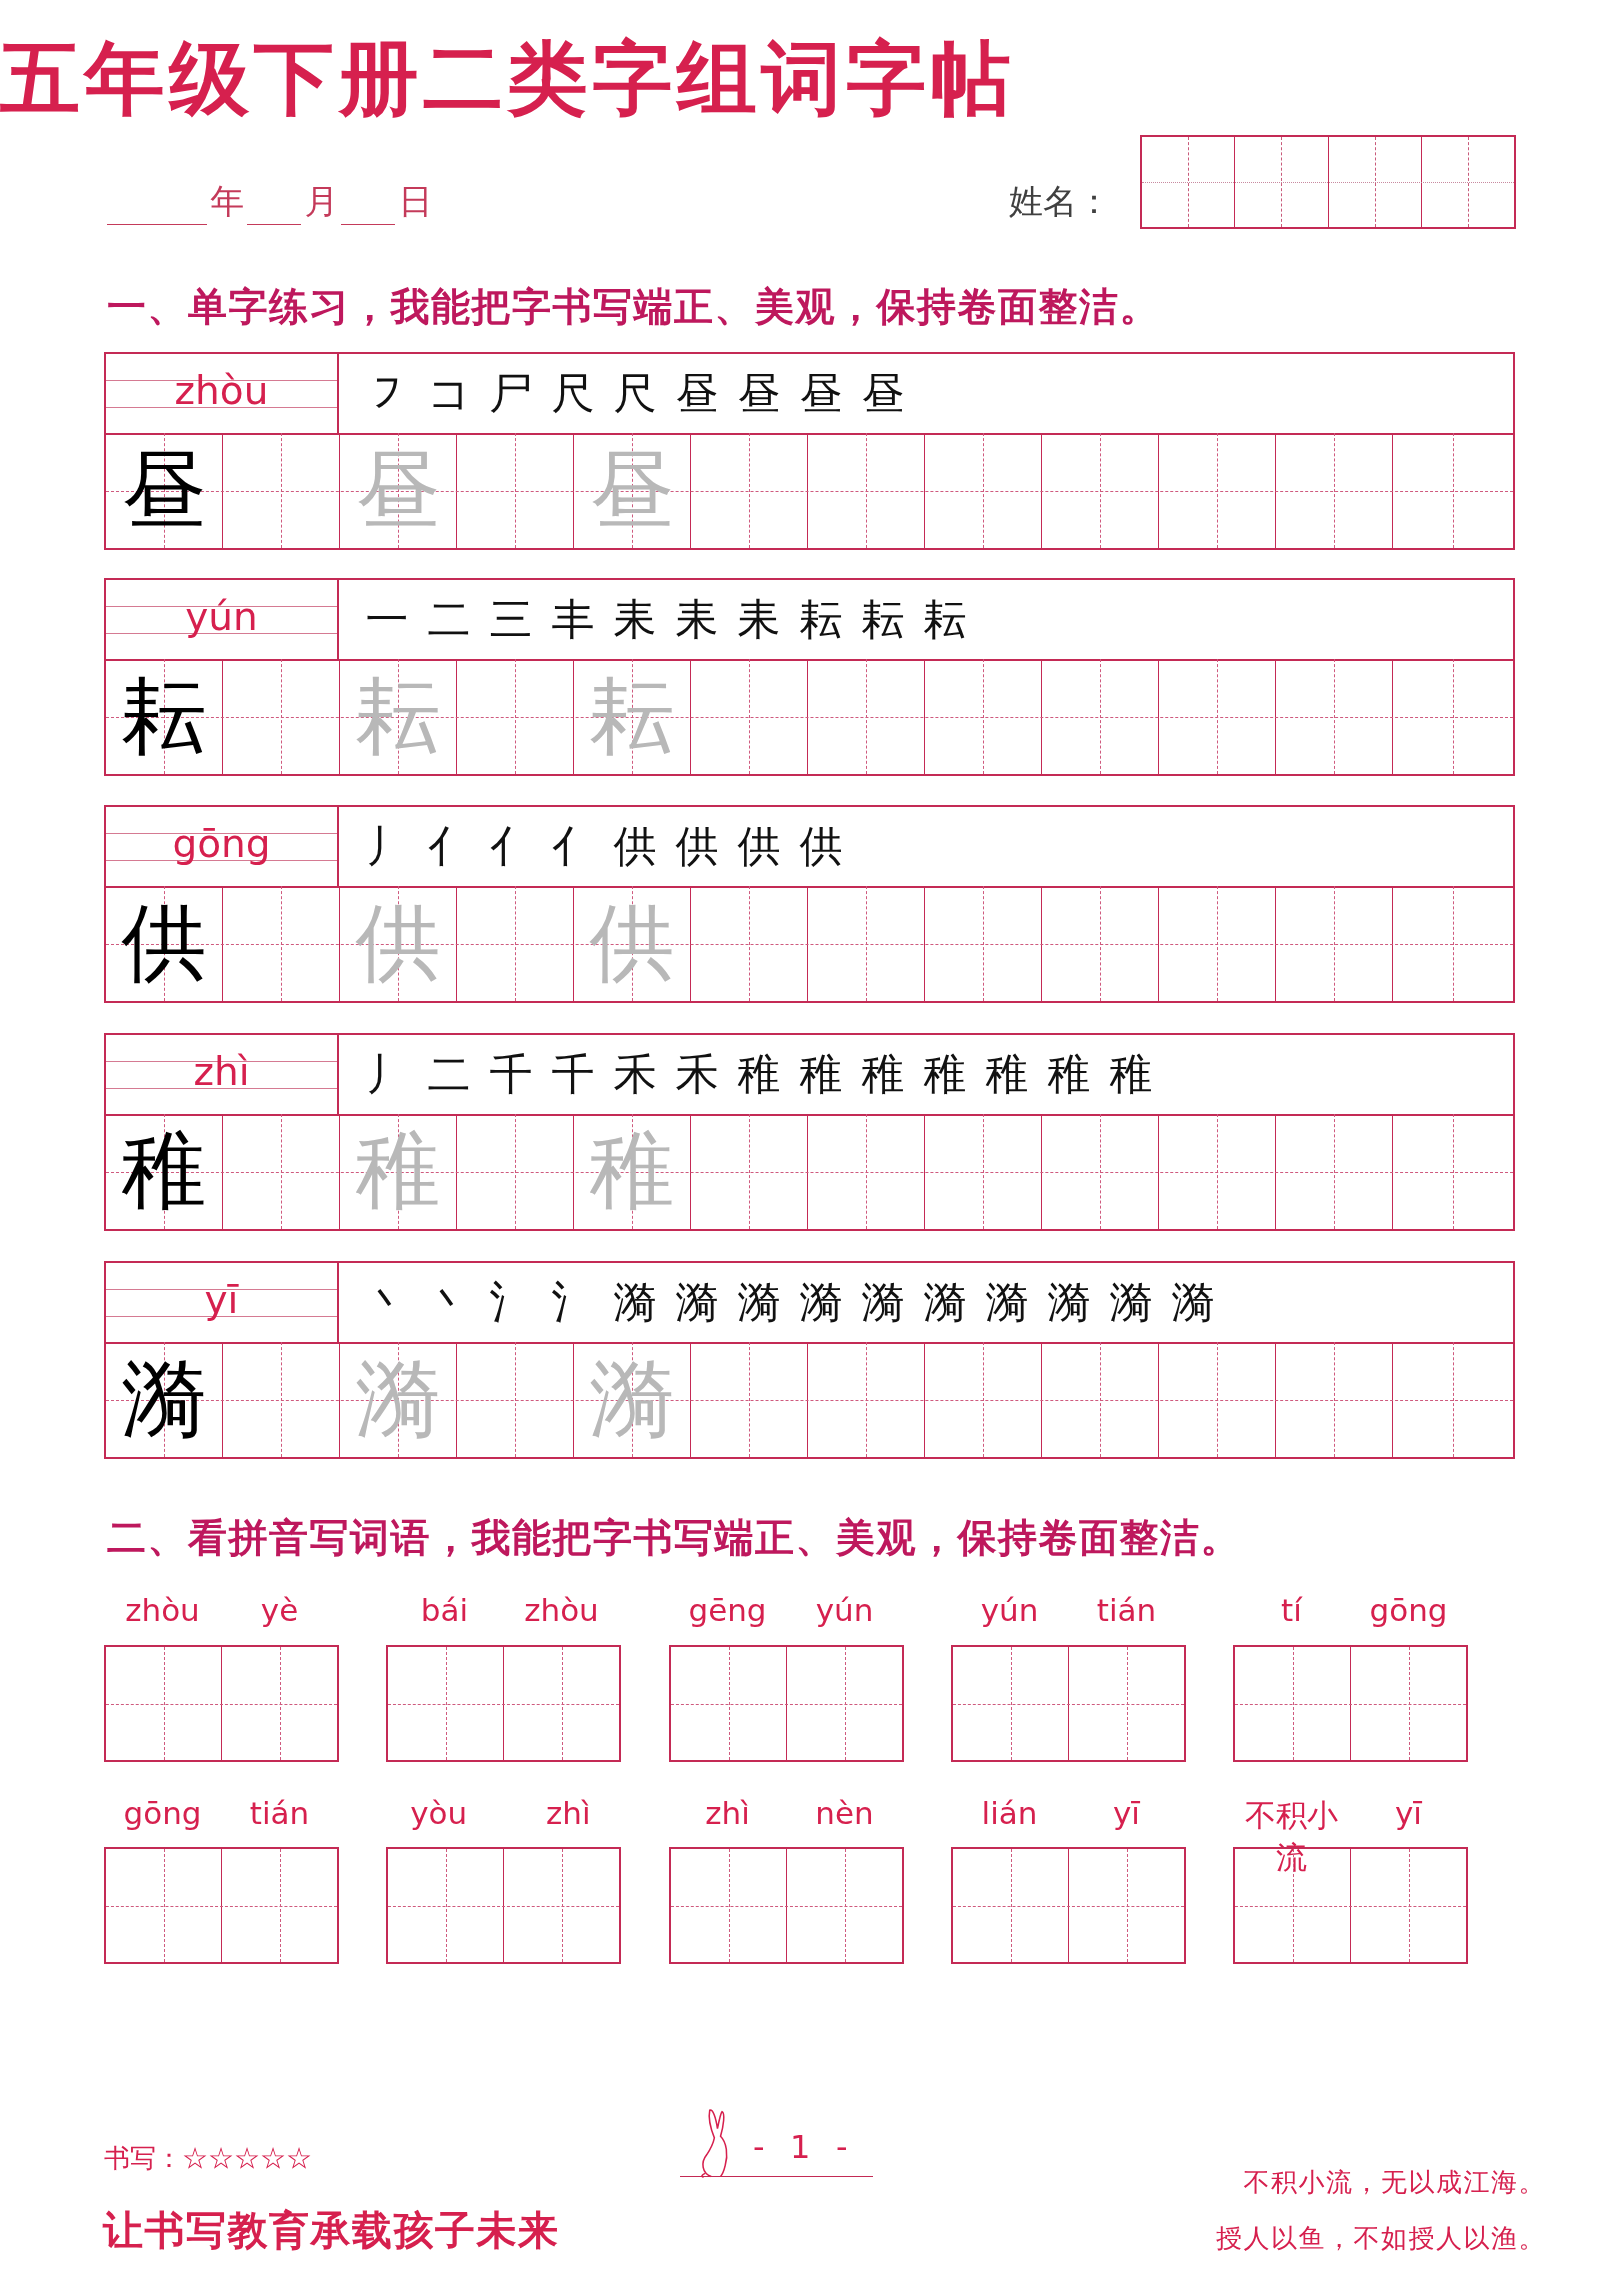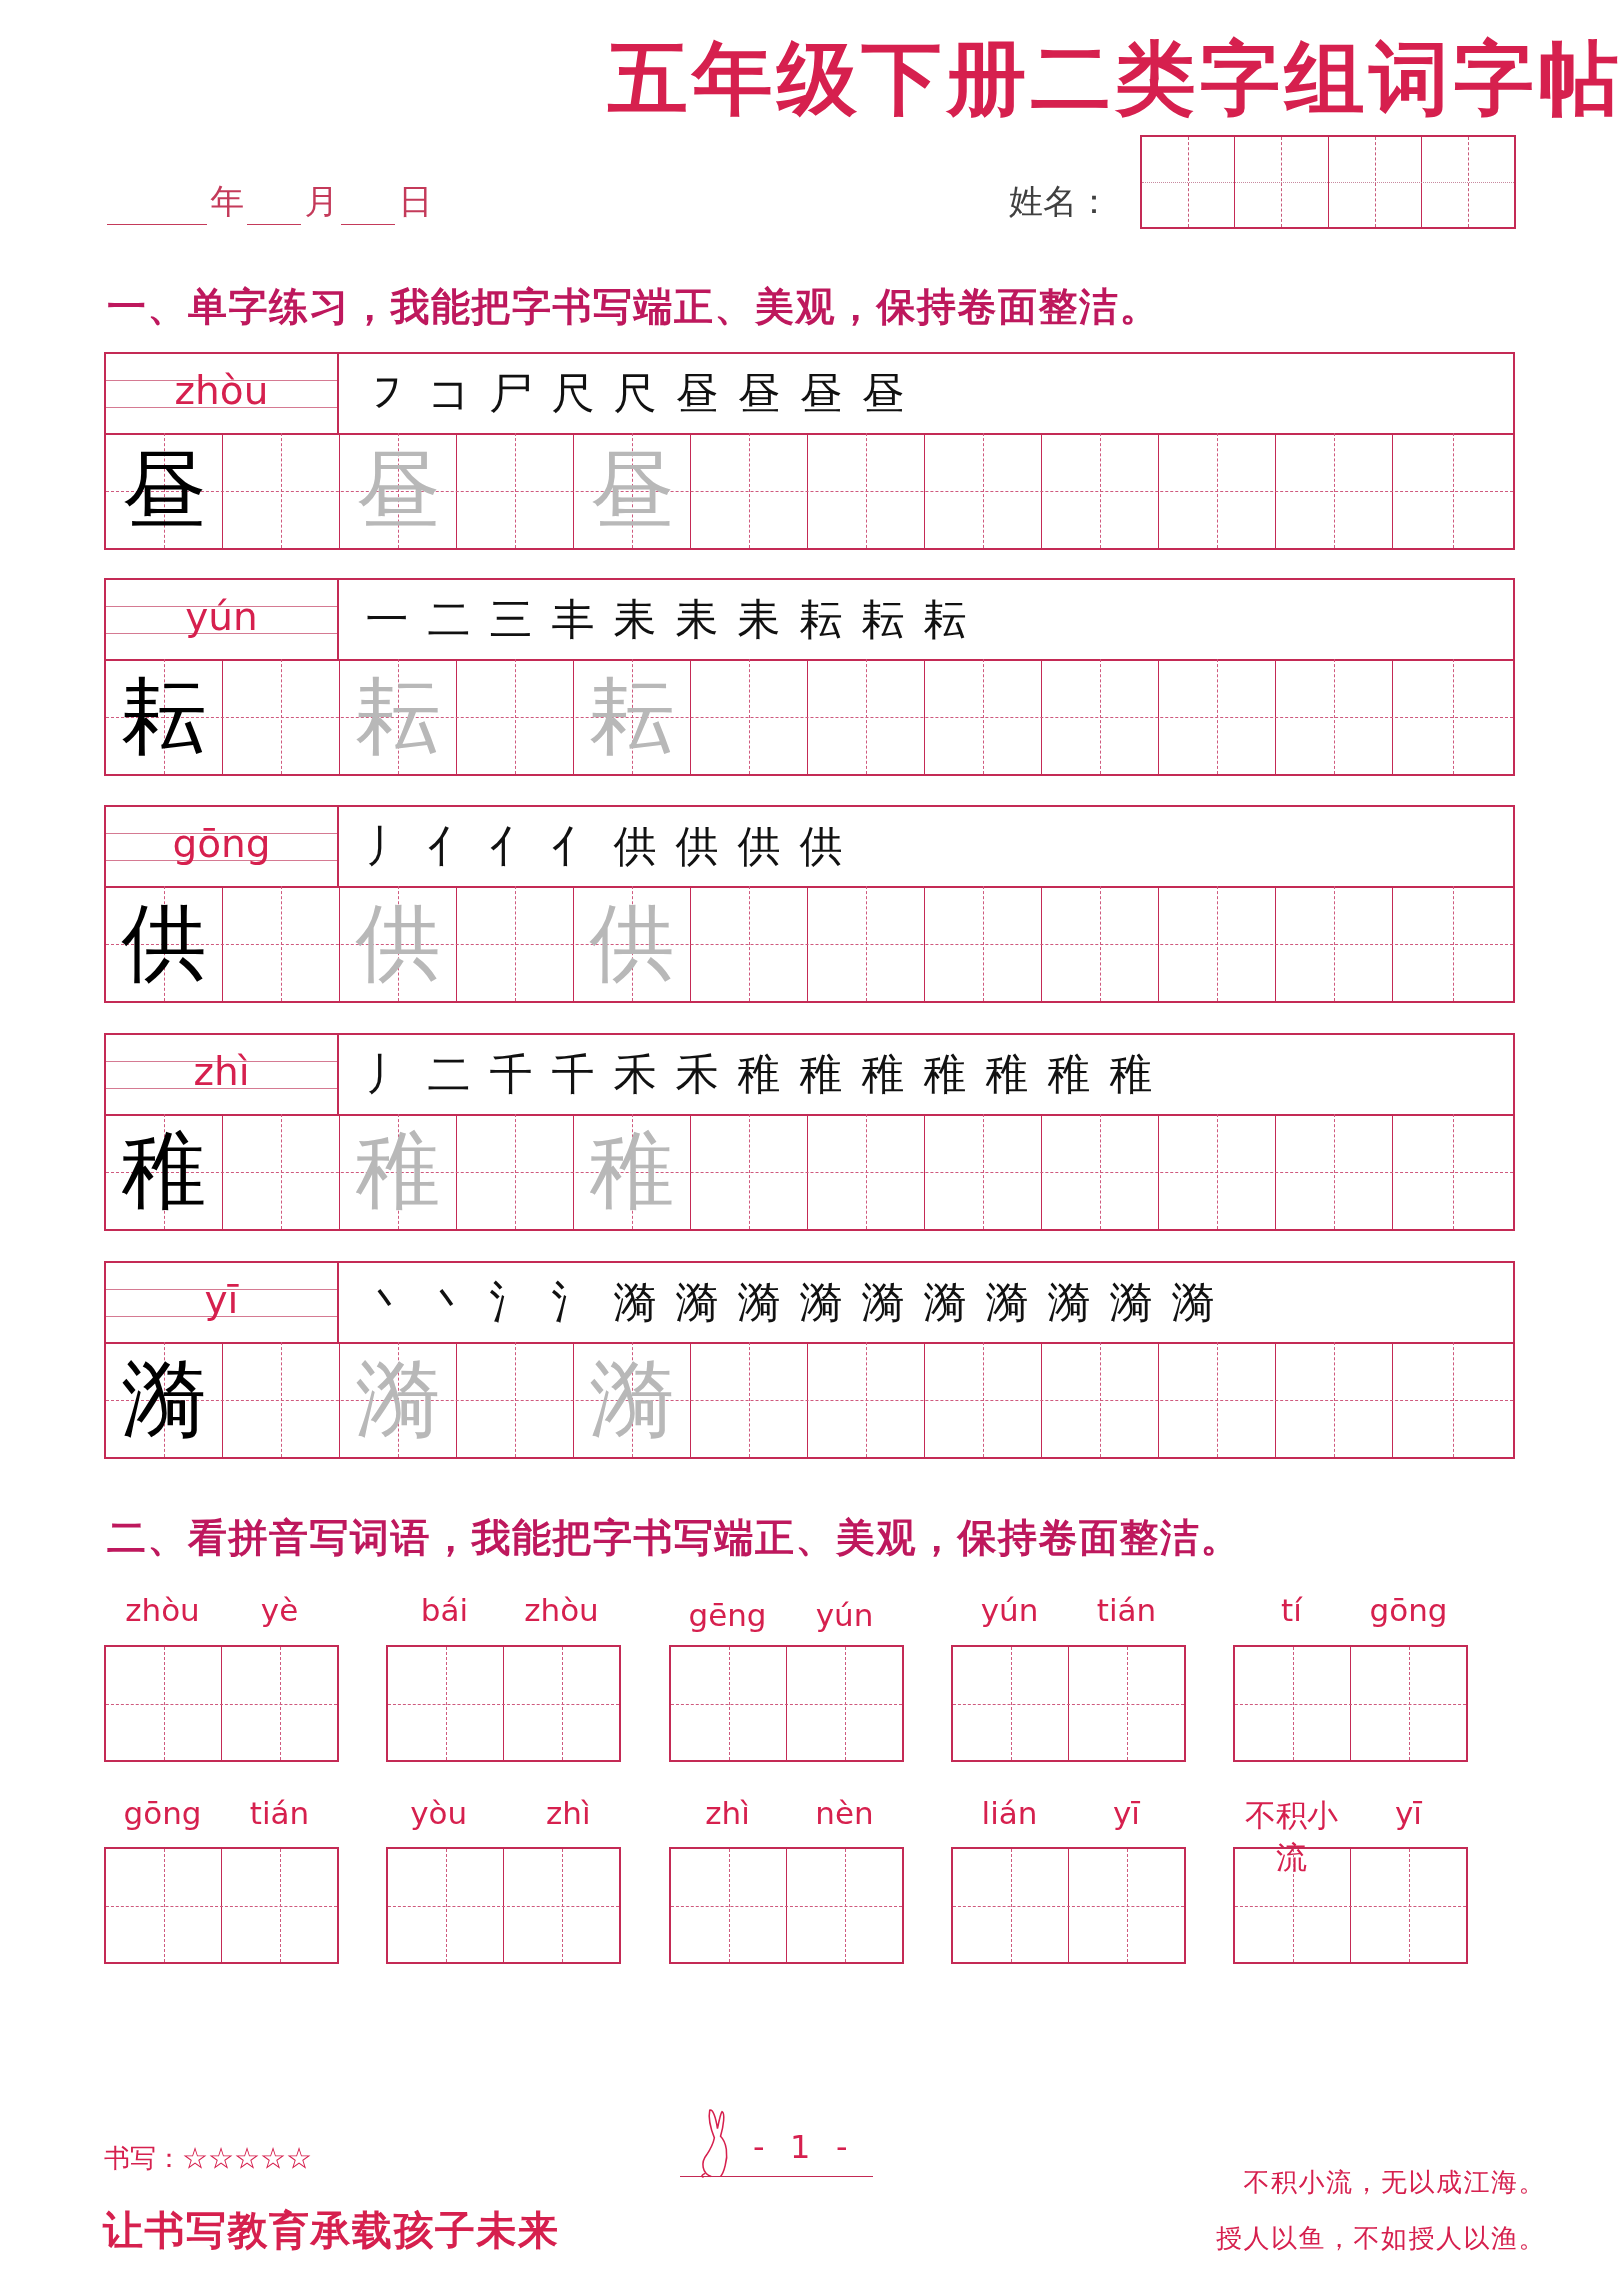--- a/index.html
+++ b/index.html
@@ -1,18 +1,18 @@
 <!DOCTYPE html>
 <html style="font-size:12.4px"><head>
 <meta charset="utf-8">
 <style>
   html,body{margin:0;padding:0;background:#fff;}
   body{width:1623px;height:2295px;position:relative;overflow:hidden;font-family:"DejaVu Sans","Liberation Sans",sans-serif;color:#d6204e;}
   .abs{position:absolute;}
-  .title{left:0;width:1623px;top:29px;text-align:right;font-size:80px;font-weight:bold;letter-spacing:4.6px;color:#d6204e;line-height:100px;}
+  .title{left:0;width:1623px;top:29px;text-align:left;font-size:80px;font-weight:bold;letter-spacing:4.6px;color:#d6204e;line-height:100px;}
   .dateline{left:104px;top:179px;font-size:34px;color:#c43a5a;display:flex;align-items:flex-end;}
   .blank{display:inline-block;border-bottom:1.5px solid #c43a5a;height:34px;margin:0 3.1px;}
   .namelabel{left:1009px;top:179px;font-size:34px;color:#404040;}
   .namebox{left:1140px;top:135px;width:376px;height:94px;border:2.3px solid #c42a55;box-sizing:border-box;display:flex;}
   .namecell{flex:1;border-right:1.5px solid #c42a55;position:relative;}
   .namecell:last-child{border-right:none;}
   .namecell::before{content:"";position:absolute;left:50%;top:0;bottom:0;border-left:1.5px dashed #c85a7a;}
   .namebox::after{content:"";position:absolute;left:0;right:0;top:50%;border-top:1.5px dotted #c88aa0;}
   .section-h{left:107px;font-size:39px;font-weight:bold;color:#be185d;letter-spacing:1.5px;}
   .card{left:104px;width:1411px;border:2.3px solid #c42a55;box-sizing:border-box;background:#fff;}
@@ -291,21 +291,21 @@
       <div class="wcell"></div>
     </div>
     <div class="abs wpy" style="left: 386px; top: 1592px; width: 235px;">
       <span>bái</span>
       <span>zhòu</span>
     </div>
     <div class="wbox" style="left: 386px; top: 1645px;">
       <div class="wcell"></div>
       <div class="wcell"></div>
     </div>
-    <div class="abs wpy" style="left: 669px; top: 1592px; width: 235px; align-items: center;">
+    <div class="abs wpy" style="left: 669px; top: 1592px; width: 235px;">
       <span>gēng</span>
       <span>yún</span>
     </div>
     <div class="wbox" style="left: 669px; top: 1645px;">
       <div class="wcell"></div>
       <div class="wcell"></div>
     </div>
     <div class="abs wpy" style="left: 951px; top: 1592px; width: 235px;">
       <span>yún</span>
       <span>tián</span>

